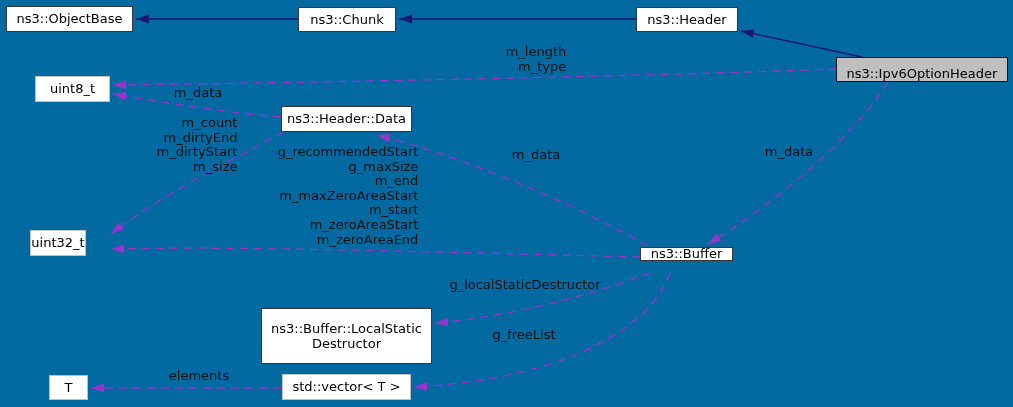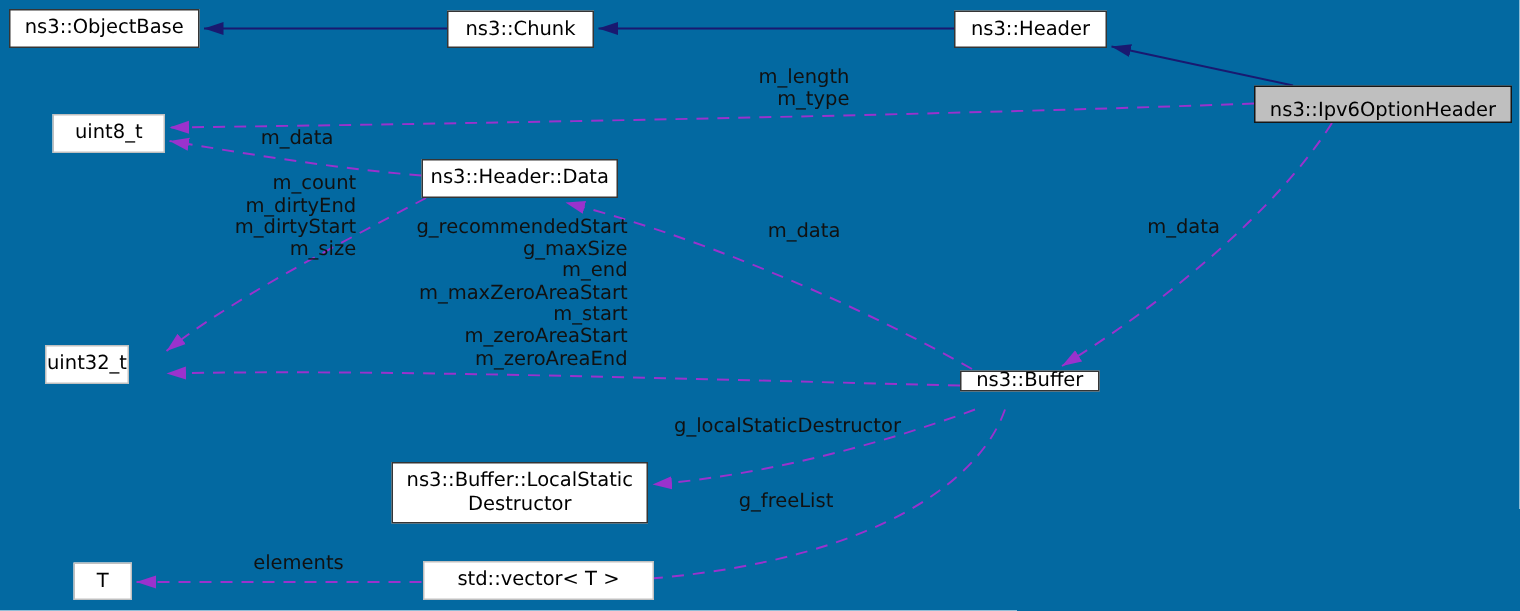--- a/index.html
+++ b/index.html
@@ -70,30 +70,30 @@
   </div>
 
   <div class="node external" style="left:30px;top:230px;width:56px;height:26px;">
     <span>uint32_t</span>
   </div>
 
   <div class="node" style="left:640px;top:247px;width:93px;height:14px;">
     <span>ns3::Buffer</span>
   </div>
 
-  <div class="node" style="left:261px;top:308px;width:171px;height:41px;">
+  <div class="node" style="left:261px;top:308px;width:171px;height:56px;">
     <span>ns3::Buffer::LocalStatic</span>
     <span>Destructor</span>
   </div>
 
   <div class="node external" style="left:49px;top:375px;width:39px;height:25px;">
     <span>T</span>
   </div>
 
-  <div class="node external" style="left:282px;top:374px;width:154px;height:26px;">
+  <div class="node external" style="left:282px;top:374px;width:129px;height:26px;">
     <span>std::vector&lt; T &gt;</span>
   </div>
 
   <div class="elabel" style="left:536px;top:45px;">
     <span>m_length</span>
     <span>m_type</span>
   </div>
 
   <div class="elabel" style="left:198px;top:86px;">
     <span>m_data</span>

